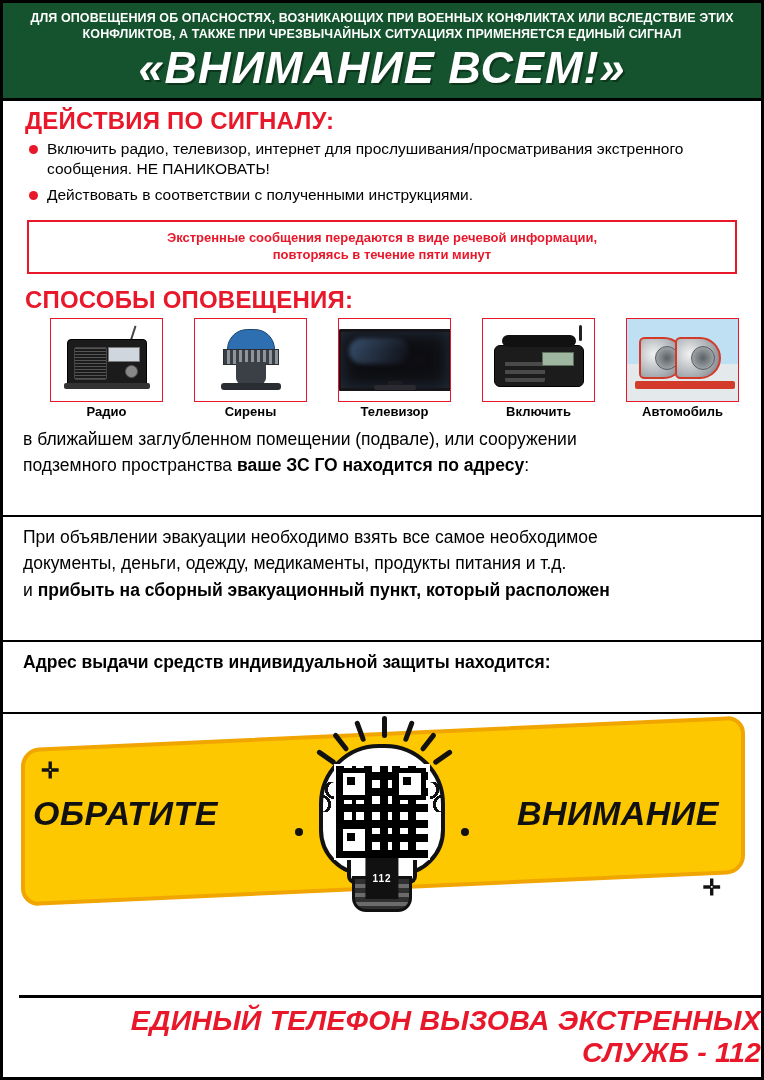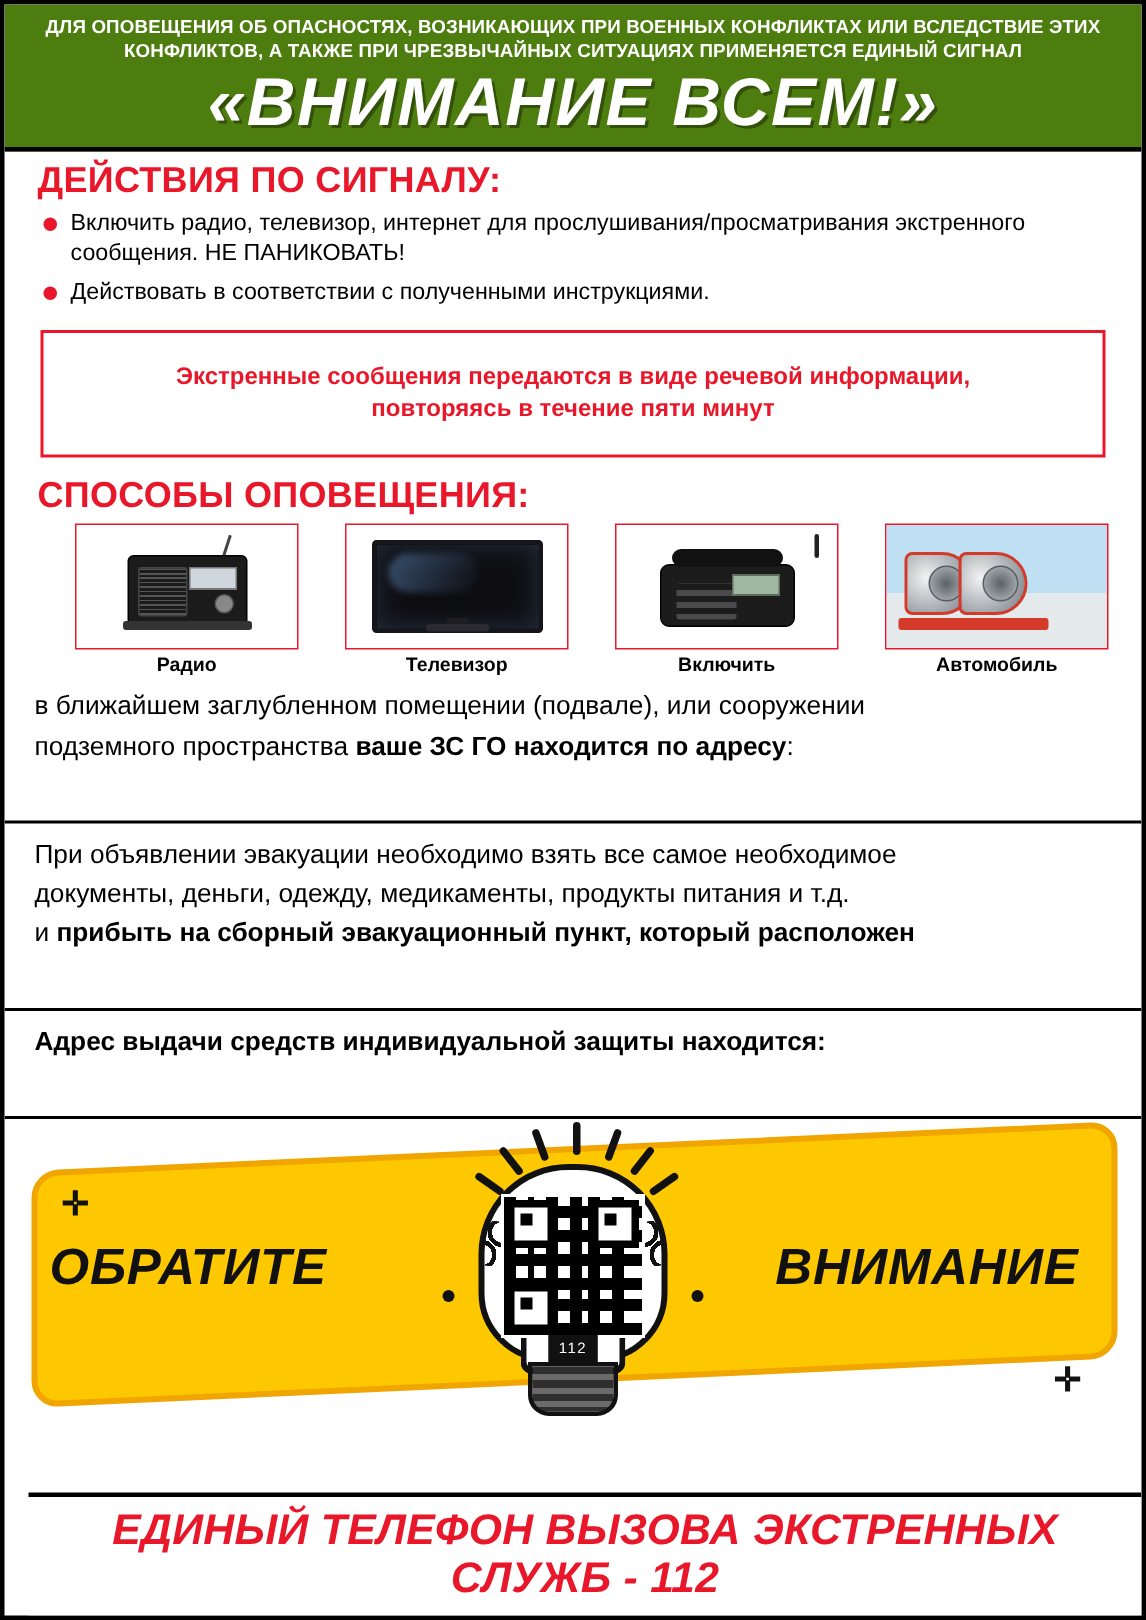--- a/index.html
+++ b/index.html
@@ -19,21 +19,21 @@
     width: 764px;
     height: 1080px;
     box-sizing: border-box;
     border: 3px solid #000;
     background: #fff;
     overflow: hidden;
   }
 
   
   .header {
-    background: #4d7c0f;
+    background: #14532d;
     border-bottom: 3px solid #000;
     padding: 6px 10px 4px 10px;
     text-align: center;
   }
   .header-sub {
     color: #ffffff;
     font-weight: bold;
     font-size: 12.5px;
     line-height: 1.25;
     letter-spacing: 0.1px;
@@ -84,25 +84,25 @@
     line-height: 1.32;
   }
   .bullet-text b {
     font-weight: normal;
   }
 
   
   .notice {
     margin: 4px 24px 6px 24px;
     border: 2px solid #e8172a;
-    padding: 20px 10px;
+    padding: 8px 10px;
     text-align: center;
     color: #e8172a;
     font-weight: bold;
-    font-size: 16px;
+    font-size: 13px;
     line-height: 1.3;
   }
 
   
   .methods {
     display: flex;
     justify-content: space-between;
     padding: 2px 22px 0 22px;
     gap: 6px;
   }
@@ -351,30 +351,30 @@
     background: #fff;
   }
   .qr-eye i {
     position: absolute; left: 4px; top: 4px; width: 8px; height: 8px; background: #000;
   }
   .qr-tl { left: 2px; top: 2px; }
   .qr-tr { right: 2px; top: 2px; }
   .qr-bl { left: 2px; bottom: 2px; }
   .qr-label {
     position: absolute; left: 50%; transform: translateX(-50%); top: 142px;
-    background: #111; color: #fff; font-size: 10px; font-weight: normal;
-    padding: 4px 7px; letter-spacing: 1px;
+    background: #111; color: #fff; font-size: 10px; font-weight: bold;
+    padding: 15px 7px; letter-spacing: 1px;
   }
 
   
   .footer {
     position: absolute;
     left: 16px; right: 0; bottom: 0;
     border-top: 3px solid #000;
-    text-align: center;
+    text-align: right;
     padding: 7px 0 9px 0;
     background: #fff;
     margin-top: 26px;
   }
   .footer-text {
     color: #e8172a;
     font-weight: bold;
     font-style: italic;
     font-size: 28.5px;
     letter-spacing: 0.2px;
@@ -419,20 +419,31 @@
             <div class="radio-speaker"></div>
             <div class="radio-dial"></div>
             <div class="radio-knob"></div>
           </div>
           <div class="radio-base"></div>
         </div>
       </div>
       <div class="method-label">Радио</div>
     </div>
 
+    <div class="method">
+      <div class="method-frame">
+        <div class="pic">
+          <div class="siren-top"></div>
+          <div class="siren-mid"></div>
+          <div class="siren-base"></div>
+          <div class="siren-foot"></div>
+        </div>
+      </div>
+      <div class="method-label">Сирены</div>
+    </div>
 
     <div class="method">
       <div class="method-frame">
         <div class="pic">
           <div class="tv-screen">
               <div class="tv-glow"></div>
             </div>
           <div class="tv-neck"></div>
           <div class="tv-stand"></div>
         </div>

